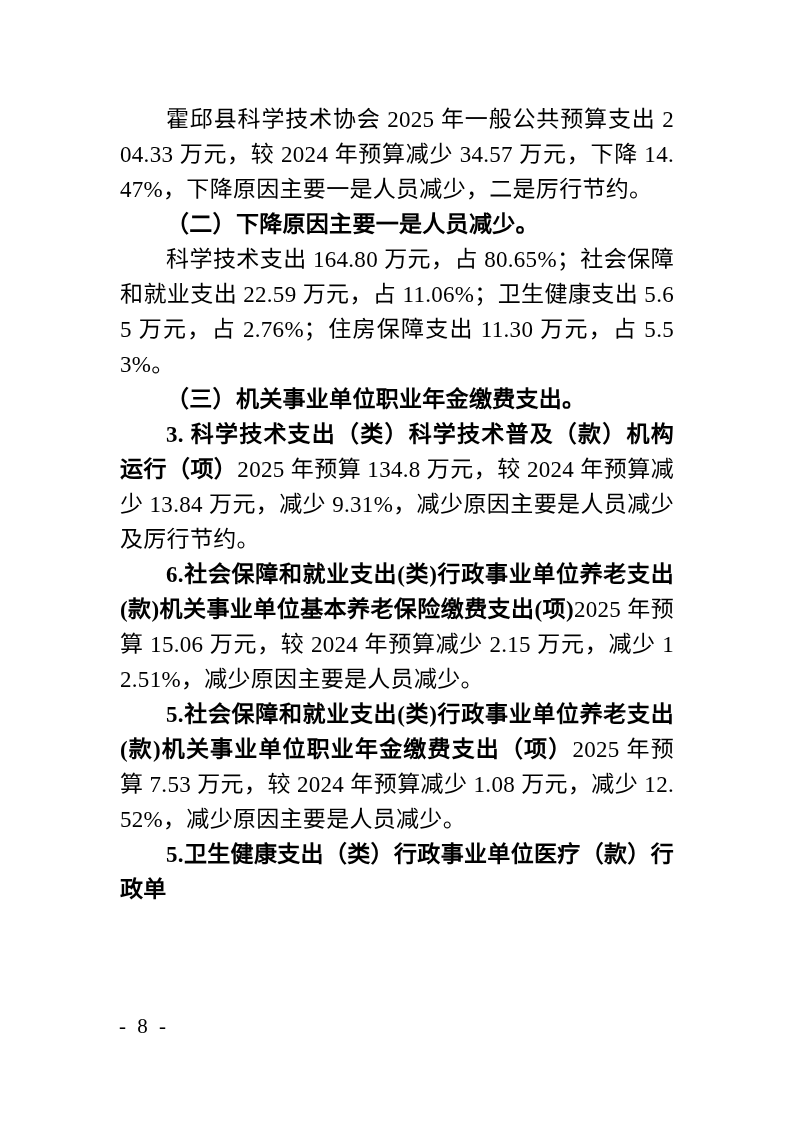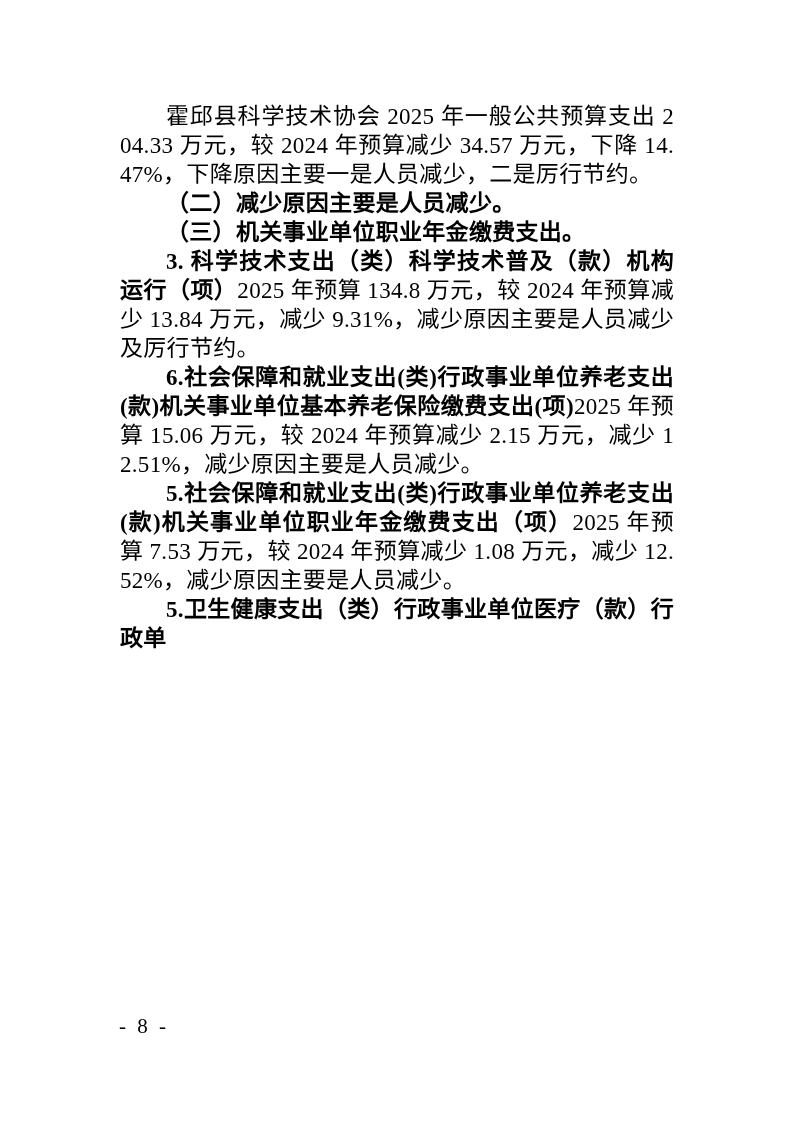--- a/index.html
+++ b/index.html
@@ -22,21 +22,21 @@
   }
   .doc-body {
     position: absolute;
     left: 120px;
     top: 102px;
     width: 554px;
   }
   .para {
     margin: 0;
     font-size: 23px;
-    line-height: 29px;
+    line-height: 35px;
     text-align: justify;
     text-justify: inter-character;
     text-indent: 2em;
     letter-spacing: 0.3px;
     word-break: break-all;
   }
   .seg { font-weight: normal; }
   .seg.bold { font-weight: bold; }
   .page-footer {
     position: absolute;
@@ -47,21 +47,22 @@
     letter-spacing: 3px;
     color: #000000;
   }
 </style>
 </head>
 <body>
 
 <div class="sheet">
   <main class="doc-body" id="doc-body">
       <p class="para"><span class="seg">霍邱县科学技术协会 2025 年一般公共预算支出 204.33 万元，较 2024 年预算减少 34.57 万元，下降 14.47%，下降原因主要一是人员减少，二是厉行节约。</span></p>
-      <p class="para"><span class="seg bold">（二）减少原因主要是人员减少。</span></p>
+      <p class="para"><span class="seg bold">（二）下降原因主要一是人员减少。</span></p>
+      <p class="para"><span class="seg">科学技术支出 164.80 万元，占 80.65%；社会保障和就业支出 22.59 万元，占 11.06%；卫生健康支出 5.65 万元，占 2.76%；住房保障支出 11.30 万元，占 5.53%。</span></p>
       <p class="para"><span class="seg bold">（三）机关事业单位职业年金缴费支出。</span></p>
       <p class="para"><span class="seg bold">3. 科学技术支出（类）科学技术普及（款）机构运行（项）</span><span class="seg">2025 年预算 134.8 万元，较 2024 年预算减少 13.84 万元，减少 9.31%，减少原因主要是人员减少及厉行节约。</span></p>
       <p class="para"><span class="seg bold">6.社会保障和就业支出(类)行政事业单位养老支出(款)机关事业单位基本养老保险缴费支出(项)</span><span class="seg">2025 年预算 15.06 万元，较 2024 年预算减少 2.15 万元，减少 12.51%，减少原因主要是人员减少。</span></p>
       <p class="para"><span class="seg bold">5.社会保障和就业支出(类)行政事业单位养老支出(款)机关事业单位职业年金缴费支出（项）</span><span class="seg">2025 年预算 7.53 万元，较 2024 年预算减少 1.08 万元，减少 12.52%，减少原因主要是人员减少。</span></p>
       <p class="para"><span class="seg bold">5.卫生健康支出（类）行政事业单位医疗（款）行政单</span></p>
     </main>
   <div class="page-footer">- 8 -</div>
 </div>
 
 </body></html>

